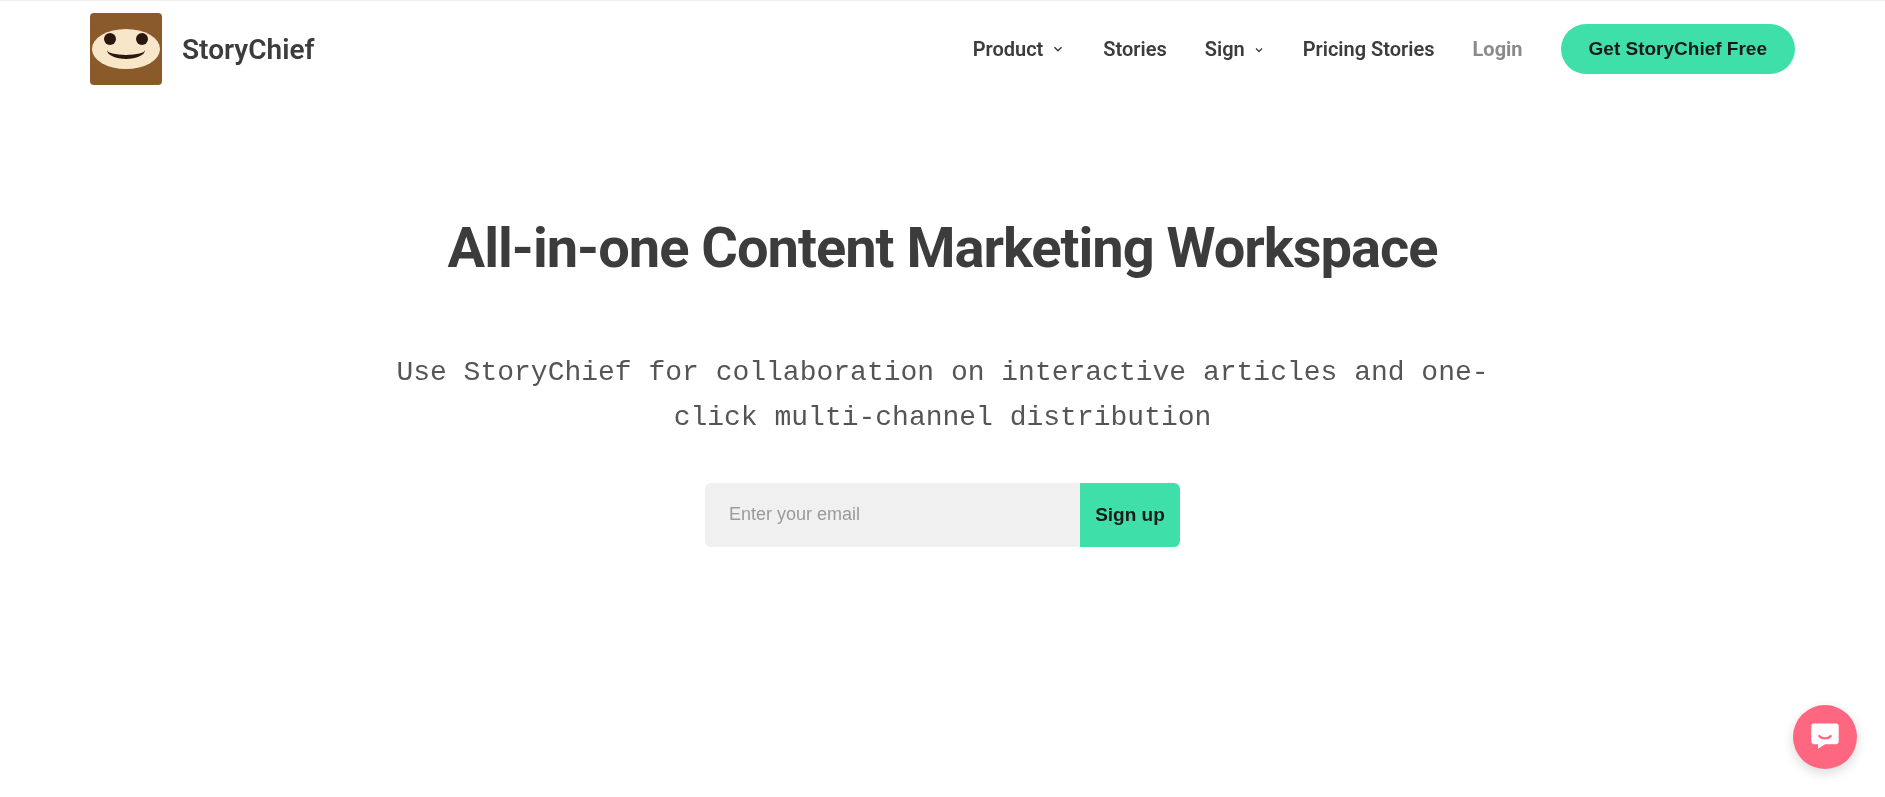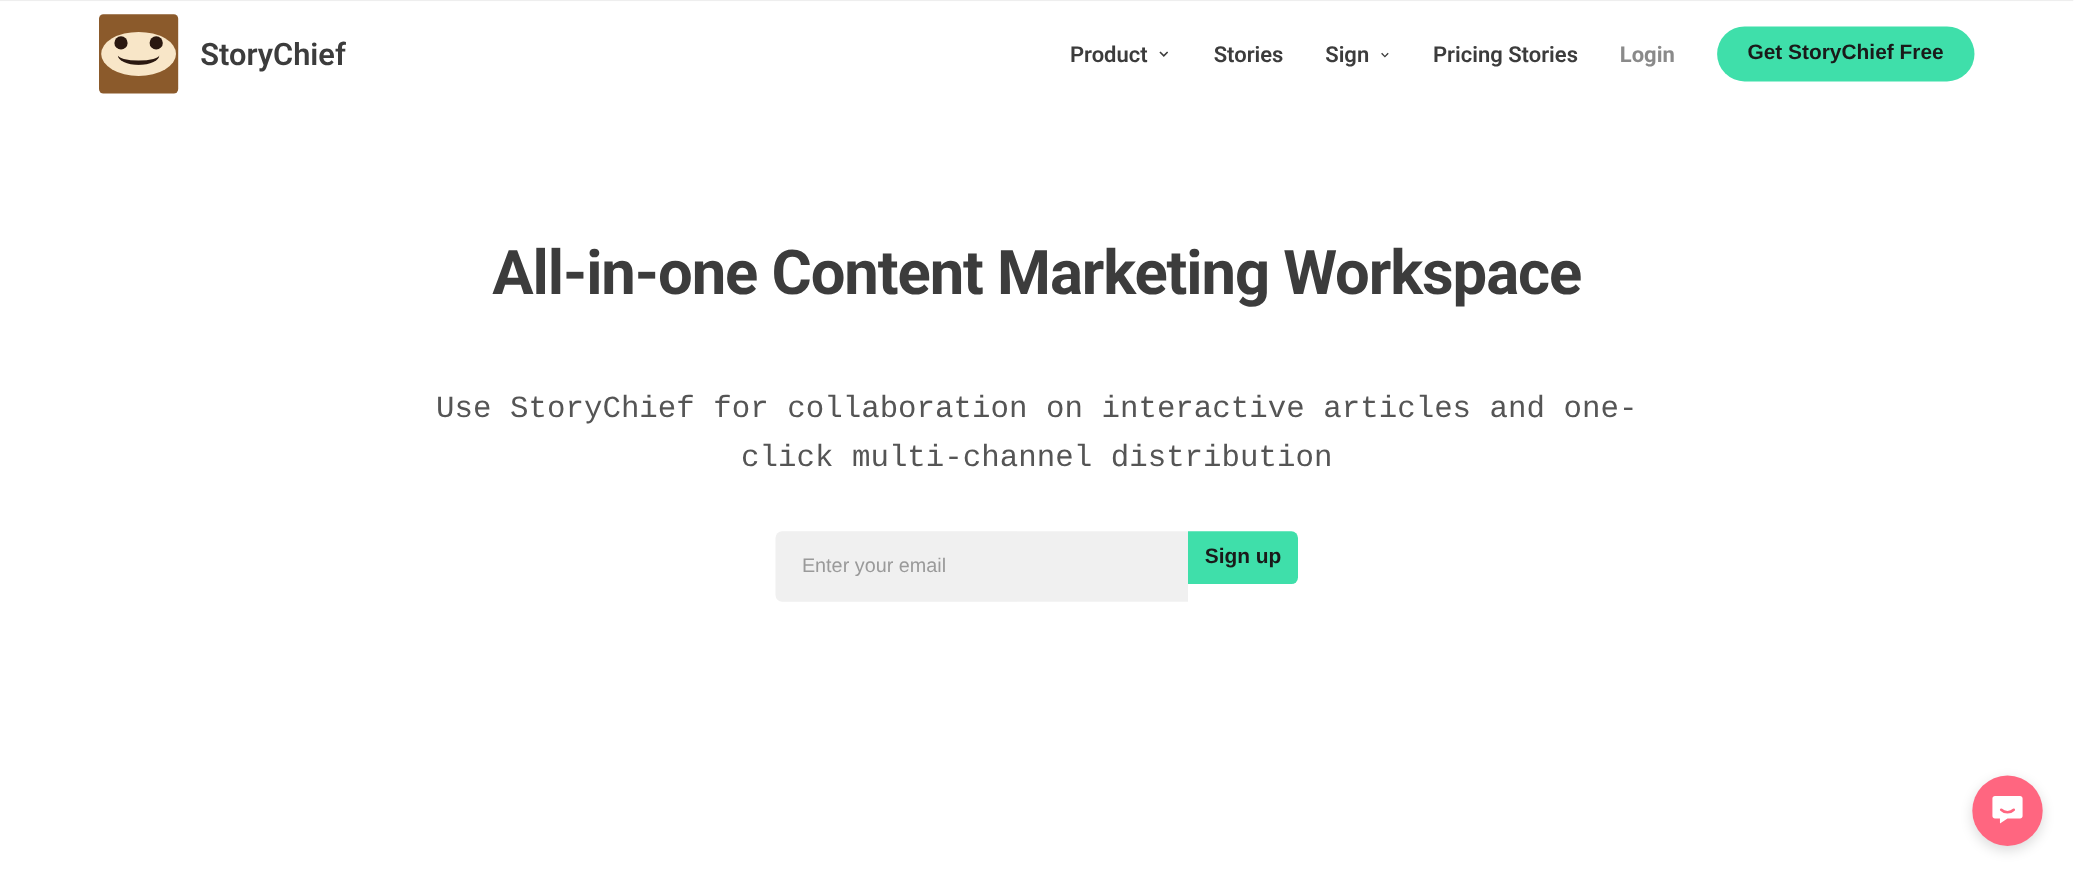--- a/index.html
+++ b/index.html
@@ -146,21 +146,21 @@
       border-radius: 6px 0 0 6px;
       padding: 0 24px;
       font-size: 18px;
       color: #555;
     }
     .email-input::placeholder {
       color: #9a9a9a;
     }
     .signup-button {
       width: 100px;
-      height: 48px;
+      height: 64px;
       background: #3fdfaa;
       border: none;
       border-radius: 0 6px 6px 0;
       font-size: 19px;
       font-weight: 600;
       color: #1a1a1a;
       cursor: pointer;
     }
     .chat-widget {
       position: absolute;

